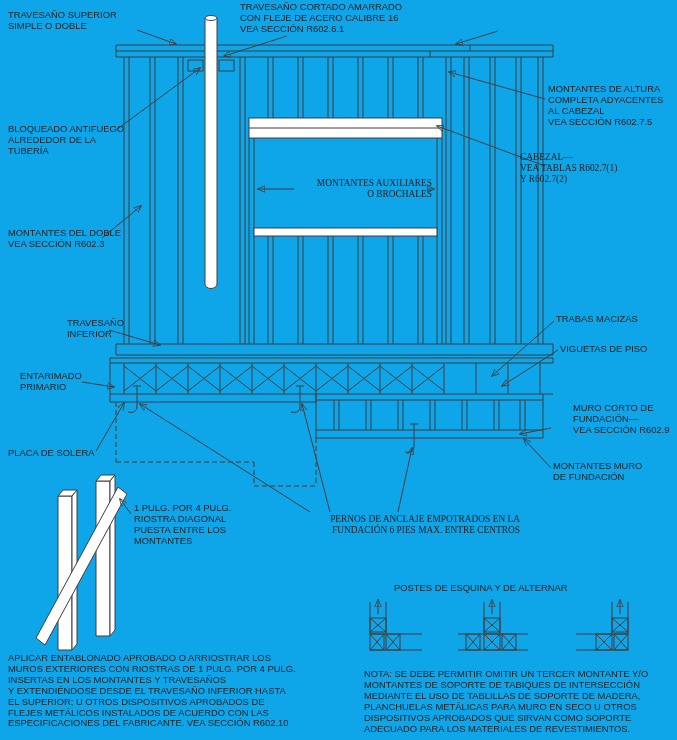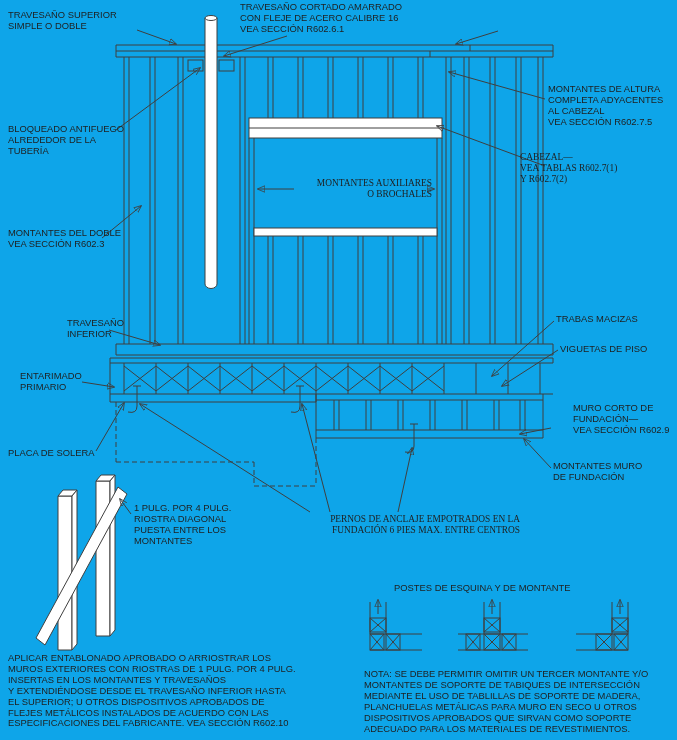--- a/index.html
+++ b/index.html
@@ -238,21 +238,21 @@
 RIOSTRA DIAGONAL
 PUESTA ENTRE LOS
 MONTANTES</div>
   <div class="lbl" style="left:8px;top:653px;">APLICAR ENTABLONADO APROBADO O ARRIOSTRAR LOS
 MUROS EXTERIORES CON RIOSTRAS DE 1 PULG. POR 4 PULG.
 INSERTAS EN LOS MONTANTES Y TRAVESAÑOS
 Y EXTENDIÉNDOSE DESDE EL TRAVESAÑO INFERIOR HASTA
 EL SUPERIOR; U OTROS DISPOSITIVOS APROBADOS DE
 FLEJES METÁLICOS INSTALADOS DE ACUERDO CON LAS
 ESPECIFICACIONES DEL FABRICANTE. VEA SECCIÓN R602.10</div>
-  <div class="lbl" style="left:394px;top:583px;">POSTES DE ESQUINA Y DE MONTANTE</div>
+  <div class="lbl" style="left:394px;top:583px;">POSTES DE ESQUINA Y DE ALTERNAR</div>
   <div class="lbl" style="left:364px;top:669px;">NOTA: SE DEBE PERMITIR OMITIR UN TERCER MONTANTE Y/O
 MONTANTES DE SOPORTE DE TABIQUES DE INTERSECCIÓN
 MEDIANTE EL USO DE TABLILLAS DE SOPORTE DE MADERA,
 PLANCHUELAS METÁLICAS PARA MURO EN SECO U OTROS
 DISPOSITIVOS APROBADOS QUE SIRVAN COMO SOPORTE
 ADECUADO PARA LOS MATERIALES DE REVESTIMIENTOS.</div>
 
 </div>
 
 </body></html>

